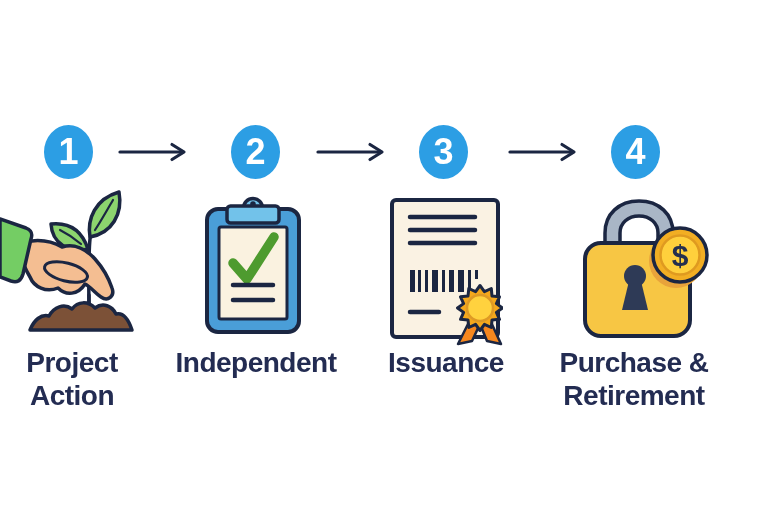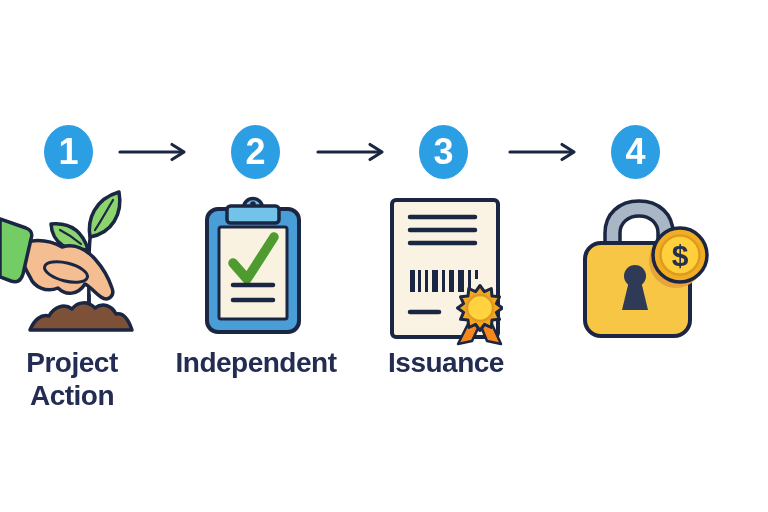--- a/index.html
+++ b/index.html
@@ -126,14 +126,18 @@
   <div class="step-label" style="left:-38px">
     <div>Project</div>
     <div>Action</div>
   </div>
   <div class="step-label" style="left:146px">
     <div>Independent</div>
   </div>
   <div class="step-label" style="left:336px">
     <div>Issuance</div>
   </div>
+  <div class="step-label" style="left:524px">
+    <div>Purchase &amp;</div>
+    <div>Retirement</div>
+  </div>
 
 </div>
 
 </body></html>

